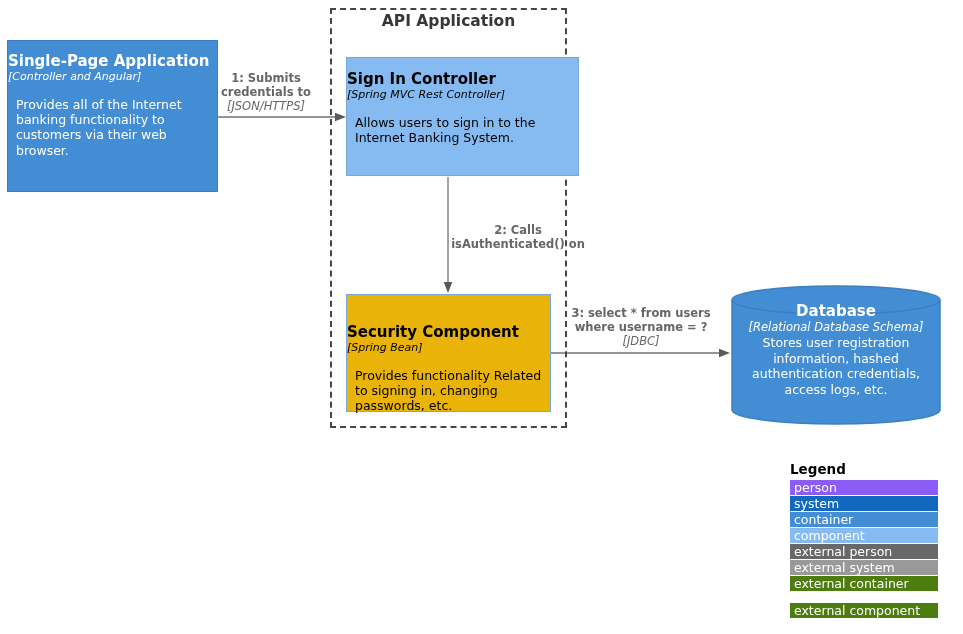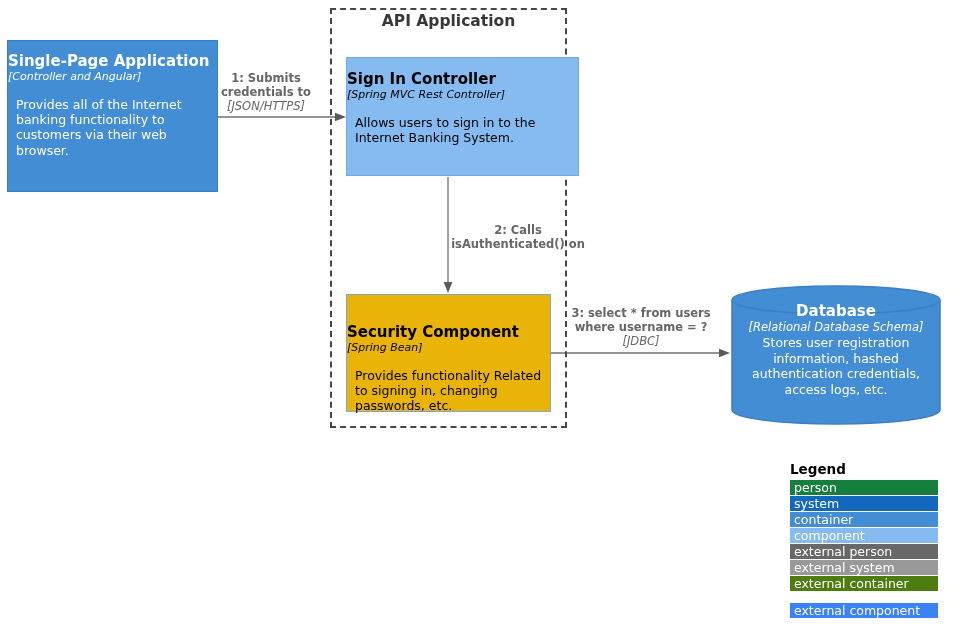--- a/index.html
+++ b/index.html
@@ -109,23 +109,23 @@
   <div id="rel2-label" class="rel-label">
     <div class="r-text">2: Calls isAuthenticated() on</div>
   </div>
   <div id="rel3-label" class="rel-label">
     <div class="r-text">3: select * from users where username = ?</div>
     <div class="r-tech">[JDBC]</div>
   </div>
 
   <div id="legend">
     <div class="l-title">Legend</div>
-    <div class="l-row" style="background: #15803d;">person</div>
+    <div class="l-row" style="background: #8b5cf6;">person</div>
     <div class="l-row" style="background: rgb(17, 104, 189);">system</div>
     <div class="l-row" style="background: rgb(67, 141, 213);">container</div>
     <div class="l-row" style="background: rgb(133, 187, 240);">component</div>
     <div class="l-row" style="background: rgb(104, 104, 104);">external person</div>
     <div class="l-row" style="background: rgb(153, 153, 153);">external system</div>
     <div class="l-row" style="background: #4d7c0f;">external container</div>
-    <div class="l-row" style="background: #3b82f6; margin-top: 12px;">external component</div>
+    <div class="l-row" style="background: #4d7c0f; margin-top: 12px;">external component</div>
   </div>
 
 </div>
 
 </body></html>

